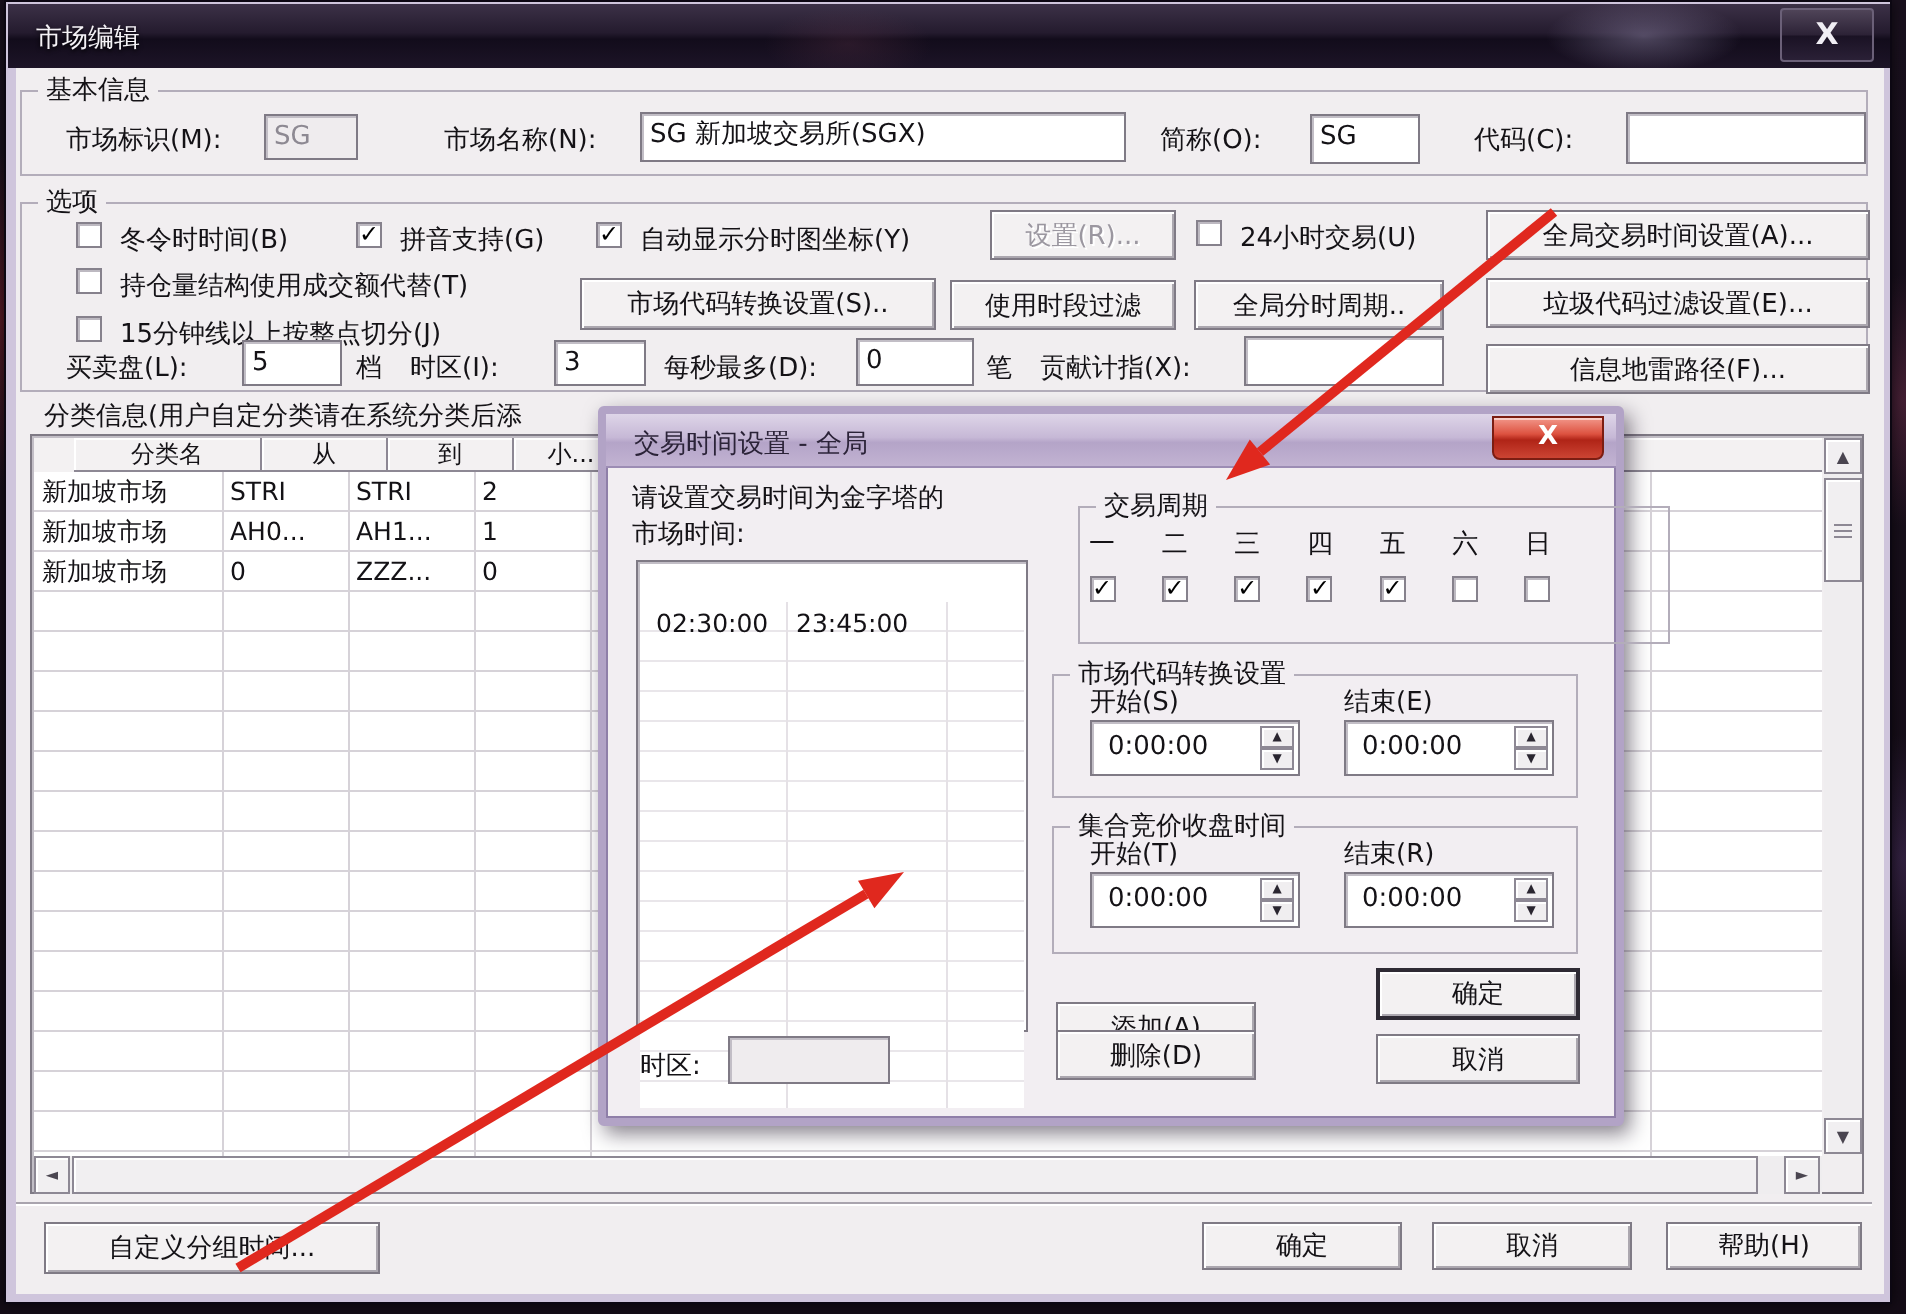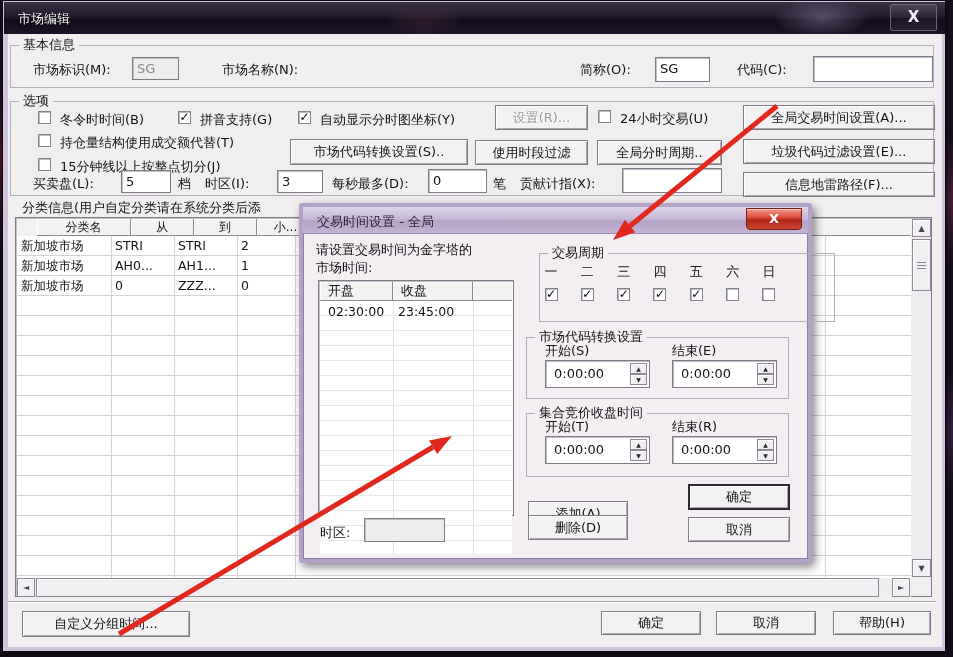--- a/index.html
+++ b/index.html
@@ -122,20 +122,21 @@
     </div>
     <div class="client"></div>
   </div>
 
   <fieldset style="left:10px; top:36px; width:924px; height:52px;">
     <legend>基本信息</legend>
   </fieldset>
   <span class="lbl" style="left:33px; top:61px;">市场标识(M):</span>
   <div class="field disabled" style="left:132px; top:57px; width:47px; height:23px;">SG</div>
   <span class="lbl" style="left:222px; top:61px;">市场名称(N):</span>
+  <div class="field" style="left:320px; top:56px; width:243px; height:25px;">SG 新加坡交易所(SGX)</div>
   <span class="lbl" style="left:580px; top:61px;">简称(O):</span>
   <div class="field" style="left:655px; top:57px; width:55px; height:25px;">SG</div>
   <span class="lbl" style="left:737px; top:61px;">代码(C):</span>
   <div class="field" style="left:813px; top:56px; width:120px; height:26px;"></div>
 
   <fieldset style="left:10px; top:92px; width:924px; height:104px;">
     <legend>选项</legend>
   </fieldset>
   <span class="cb" style="left:38px; top:111px;"></span>
   <span class="lbl" style="left:60px; top:111px;">冬令时时间(B)</span>
@@ -243,25 +244,20 @@
       <div class="lbody">
         <div class="vline" style="left:73px; background:#e5e1e6;"></div>
         <div class="vline" style="left:153px; background:#e5e1e6;"></div>
         <div id="list-rows">
             <div class="lrow" style="top: 3px;">
               <span class="lcell" style="left: 8px;">02:30:00</span>
               <span class="lcell" style="left: 78px;">23:45:00</span>
             </div>
           </div>
       </div>
-      <div class="lhead" id="list-head">
-          <div class="lh" style="width: 73px;">开盘</div>
-          <div class="lh" style="width: 80px;">收盘</div>
-          <div class="lh fill"></div>
-        </div>
     </div>
     <span class="lbl" style="left:17px; top:317px;">时区:</span>
     <div class="field disabled" style="left:61px; top:311px; width:81px; height:24px;"></div>
 
     <fieldset style="left:224px; top:37px; width:296px; height:78px;margin-left:12px;">
       <legend>交易周期</legend>
     </fieldset>
     <div class="day-row" id="day-row">
         <div class="day-col">
           <span class="day-label">一</span>

